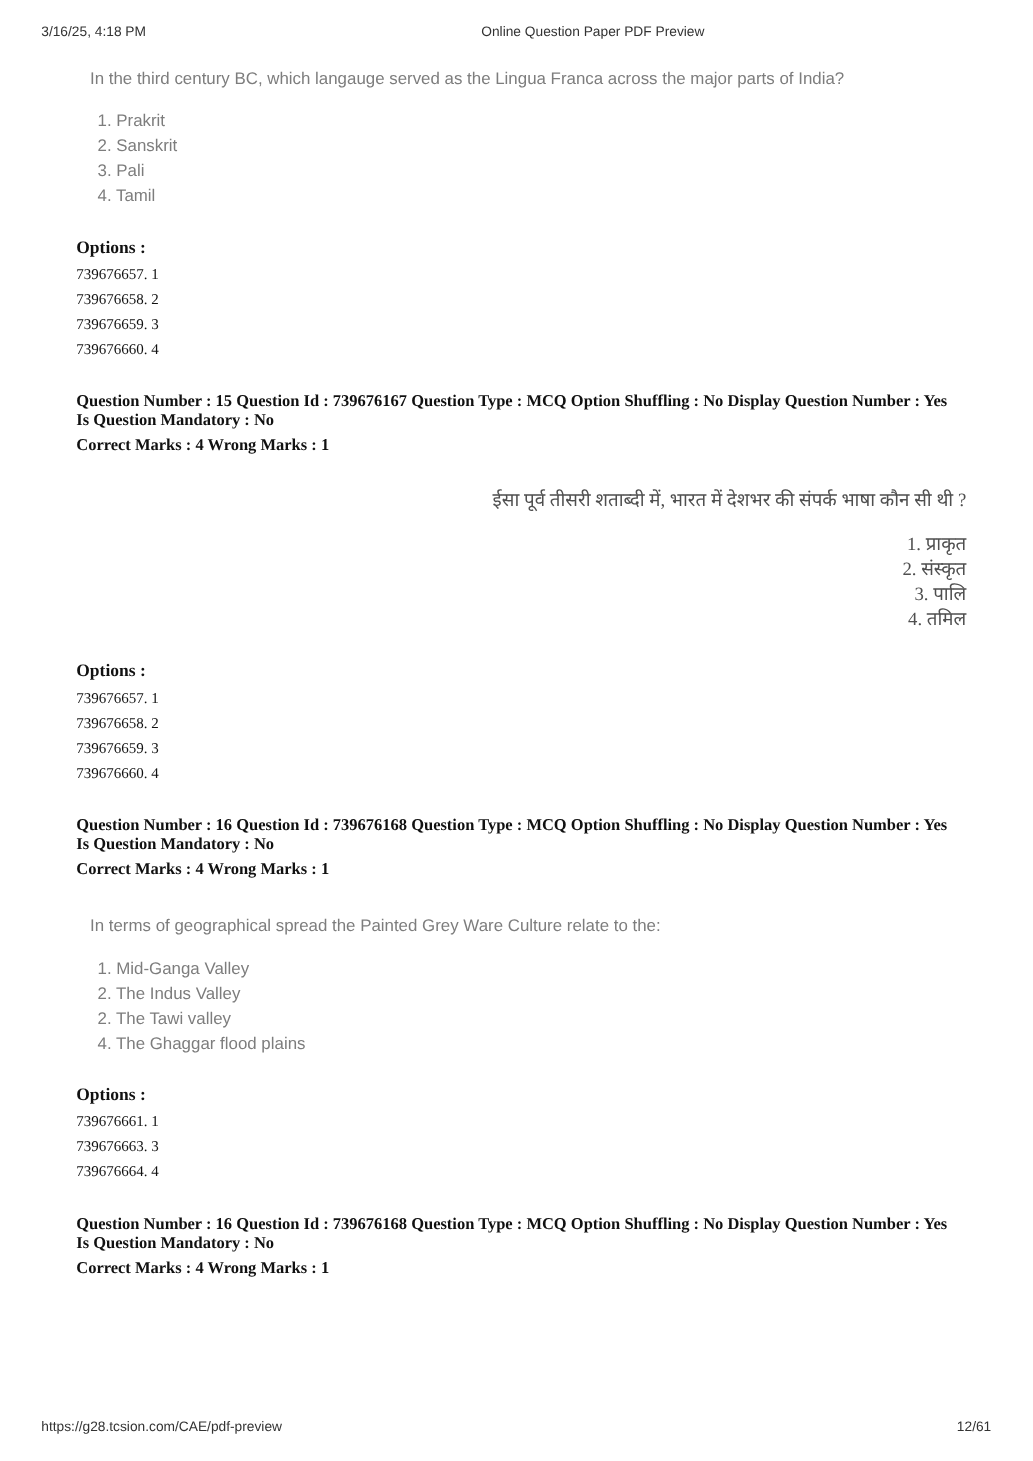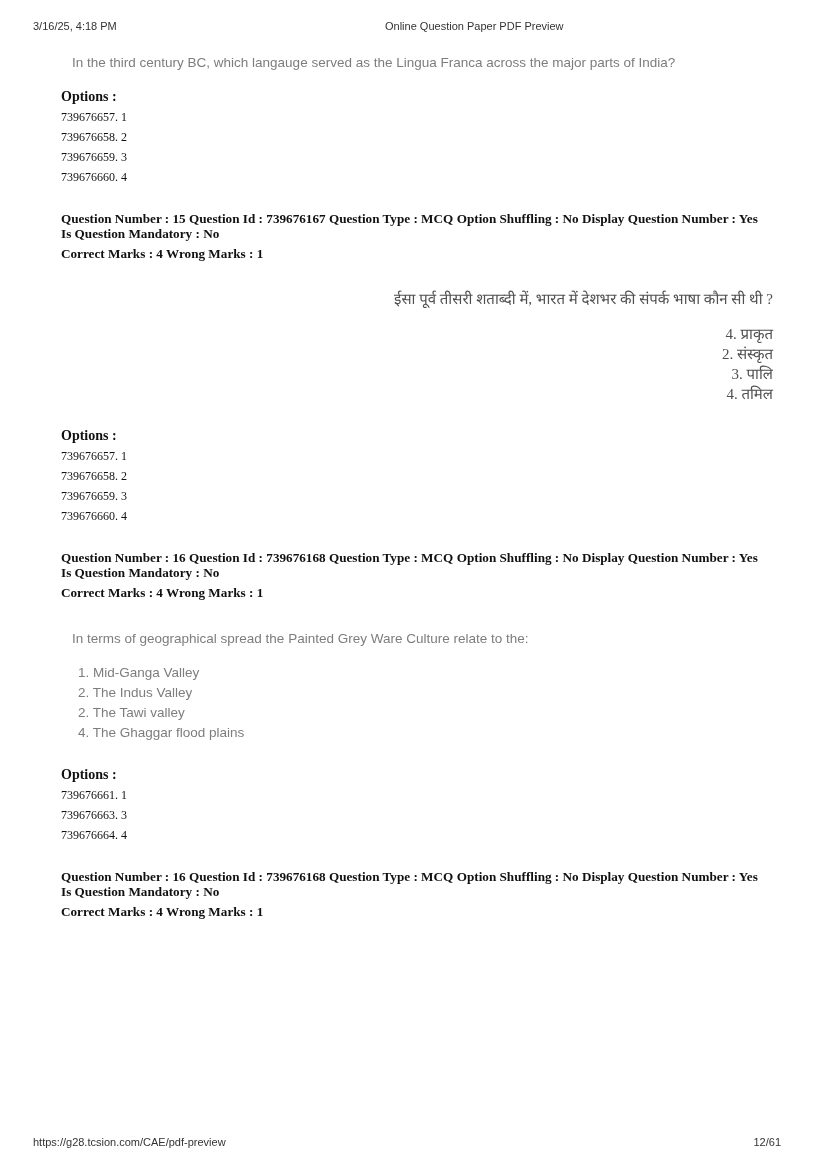--- a/index.html
+++ b/index.html
@@ -28,21 +28,21 @@
   .page-footer {
     position: absolute;
     bottom: 19px;
     left: 33px;
     right: 33px;
     height: 14px;
     font-size: 11px;
     color: #333333;
   }
   .footer-url { position: absolute; left: 0; top: 0; }
-  .footer-page { position: absolute; right: 12px; top: 0; }
+  .footer-page { position: absolute; right: 0; top: 0; }
 
   
   .content {
     position: absolute;
     top: 54px;
     left: 61px;
     width: 712px;
   }
 
   .question-text {
@@ -102,38 +102,44 @@
 
 <header class="page-header">
   <span class="header-datetime">3/16/25, 4:18 PM</span>
   <span class="header-title">Online Question Paper PDF Preview</span>
 </header>
 
 <main class="content">
 
   <section class="question-block">
     <p class="question-text">In the third century BC, which langauge served as the Lingua Franca across the major parts of India?</p>
+    <div class="choice-list">
+      <div class="choice">1. Prakrit</div>
+      <div class="choice">2. Sanskrit</div>
+      <div class="choice">3. Pali</div>
+      <div class="choice">4. Tamil</div>
+    </div>
     <div class="options-block">
       <div class="options-label">Options :</div>
       <div class="option-id">739676657. 1</div>
       <div class="option-id">739676658. 2</div>
       <div class="option-id">739676659. 3</div>
       <div class="option-id">739676660. 4</div>
     </div>
     <div class="meta-block">
       <p class="meta-line">Question Number : 15 Question Id : 739676167 Question Type : MCQ Option Shuffling : No Display Question Number : Yes</p>
       <p class="meta-line">Is Question Mandatory : No</p>
       <p class="meta-line marks">Correct Marks : 4 Wrong Marks : 1</p>
     </div>
   </section>
 
   <section class="question-block hindi">
     <p class="question-text">ईसा पूर्व तीसरी शताब्दी में, भारत  में  देशभर की संपर्क भाषा कौन सी थी ?</p>
     <div class="choice-list">
-      <div class="choice">4. प्राकृत</div>
+      <div class="choice">1. प्राकृत</div>
       <div class="choice">2. संस्कृत</div>
       <div class="choice">3. पालि</div>
       <div class="choice">4. तमिल</div>
     </div>
     <div class="options-block">
       <div class="options-label">Options :</div>
       <div class="option-id">739676657. 1</div>
       <div class="option-id">739676658. 2</div>
       <div class="option-id">739676659. 3</div>
       <div class="option-id">739676660. 4</div>

